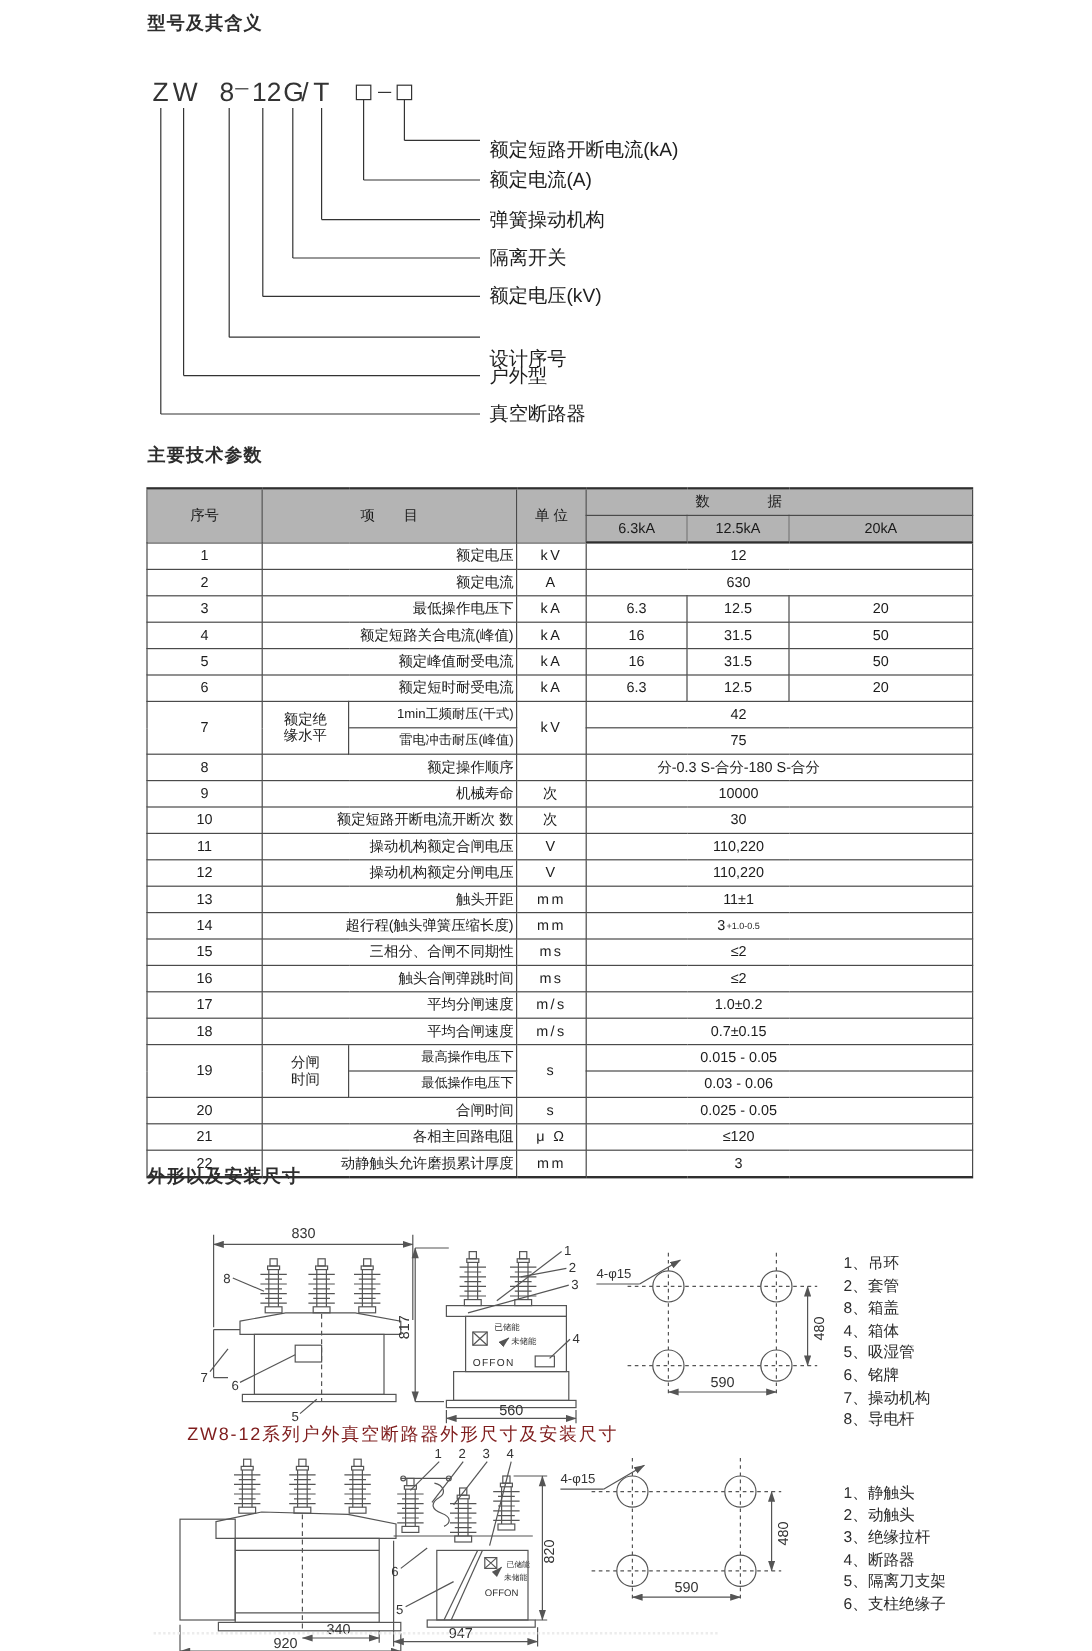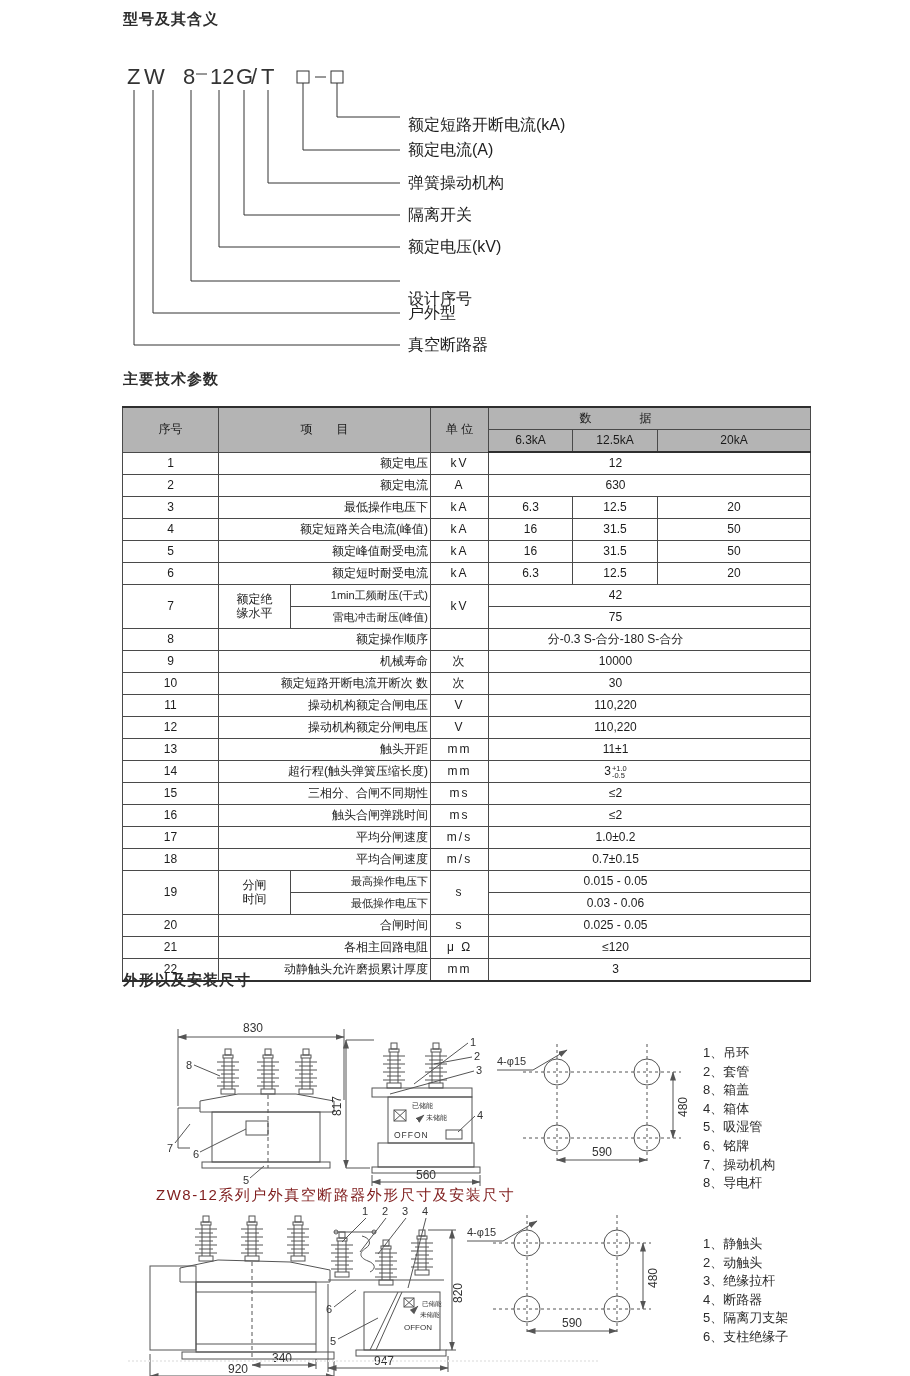--- a/index.html
+++ b/index.html
@@ -16,21 +16,21 @@
   #ptable thead td{background:#b4b4b4;color:#1a1a1a}
   #ptable thead tr.subhd td{border-bottom:2px solid #2f2f2f}
   #ptable thead tr:first-child td{border-top:2px solid #2f2f2f}
   #ptable tbody tr:last-child td{border-bottom:2px solid #2f2f2f}
   #ptable .item{text-align:right;padding-left:12px}
   #ptable .itemlbl{white-space:pre-line;padding:0 10px}
   #ptable .sub{font-size:11px;text-align:right;padding-left:8px}
   #ptable .unit{letter-spacing:2px}
   #ptable .mg{padding-right:70px}
   #ptable .c3{}
-  .tolstack{display:inline-flex;flex-direction:column;vertical-align:middle;
+  .tolstack{display:inline-flex;flex-direction:row;vertical-align:middle;
             font-size:7.5px;line-height:7px;margin-left:1px;text-align:left}
   
   .legend{position:absolute;left:703px;font-size:13px;color:#2b2b2b;line-height:18.6px;white-space:nowrap}
   .caption{position:absolute;left:156px;top:1186px;font-size:15px;color:#7f1d1d;letter-spacing:1.5px;white-space:nowrap}
   svg{position:absolute;overflow:visible}
   svg text{font-family:"Liberation Sans",sans-serif;fill:#333}
   .wline{position:absolute;left:128px;top:1360px;width:470px;border-top:2px dotted #ececec}
 </style>
 </head>
 <body>

